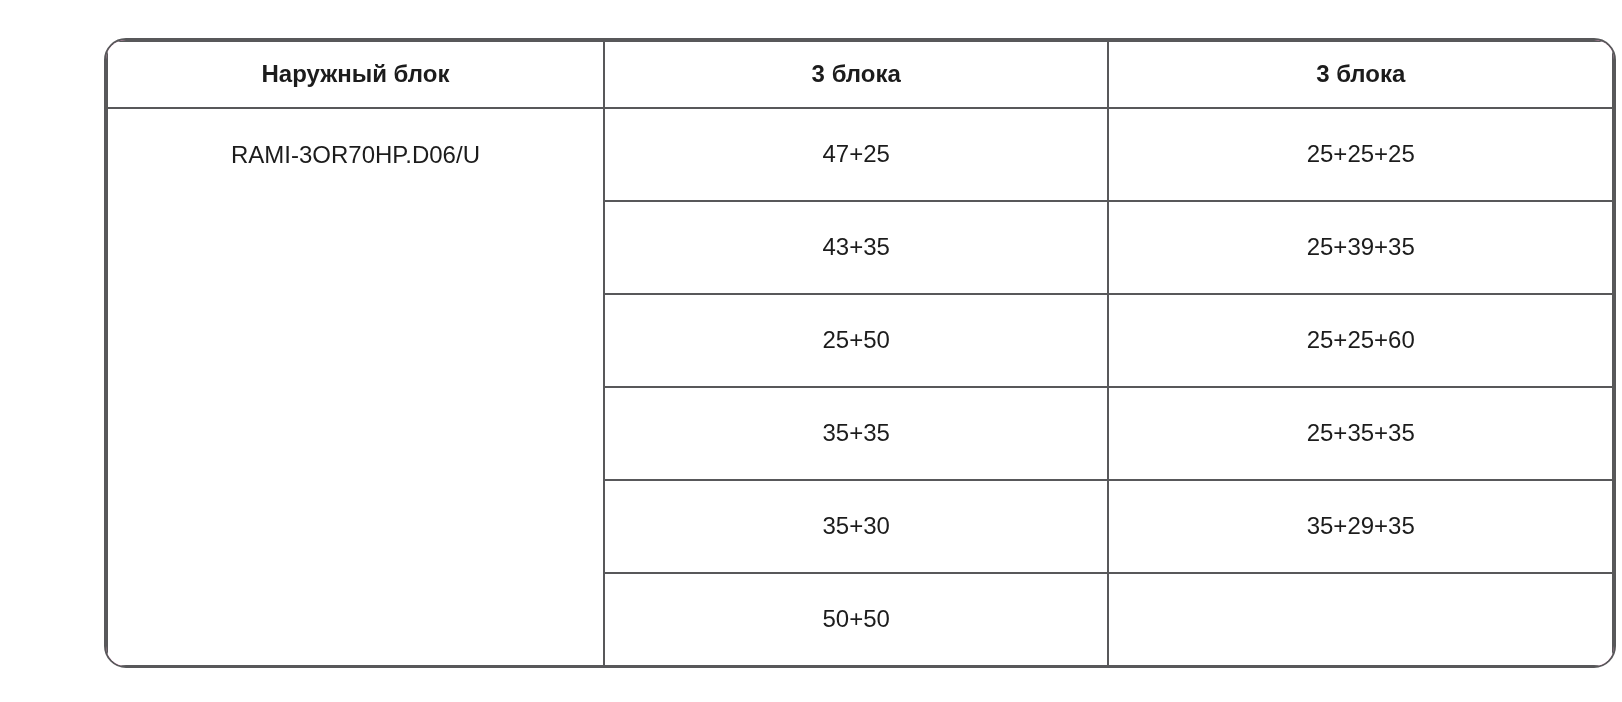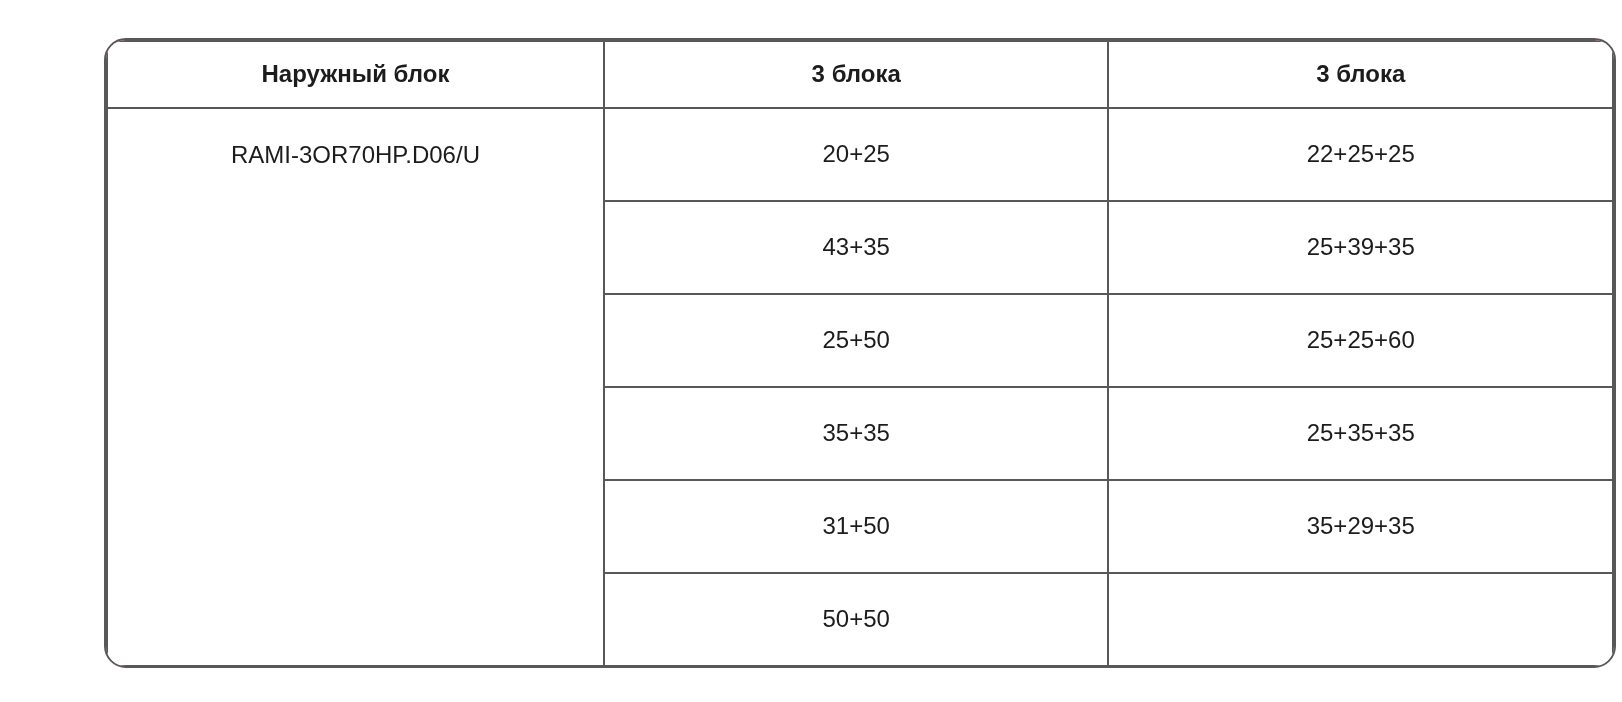--- a/index.html
+++ b/index.html
@@ -77,37 +77,37 @@
           <th>Наружный блок</th>
           <th>3 блока</th>
           <th>3 блока</th>
         </tr>
       </thead>
       <tbody>
         <tr>
           <td class="unit-cell" rowspan="6">
             <div class="unit-inner">RAMI-3OR70HP.D06/U</div>
           </td>
-          <td>20+25</td>
-          <td>22+25+25</td>
+          <td>47+25</td>
+          <td>25+25+25</td>
         </tr>
         <tr>
           <td>43+35</td>
           <td>25+39+35</td>
         </tr>
         <tr>
           <td>25+50</td>
           <td>25+25+60</td>
         </tr>
         <tr>
           <td>35+35</td>
           <td>25+35+35</td>
         </tr>
         <tr>
-          <td>31+50</td>
+          <td>35+30</td>
           <td>35+29+35</td>
         </tr>
         <tr>
           <td>50+50</td>
           <td></td>
         </tr>
       </tbody>
     </table>
   </div>
 </div>

